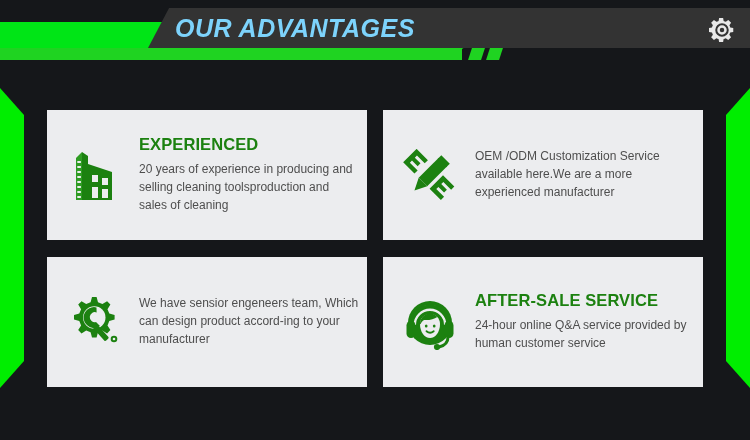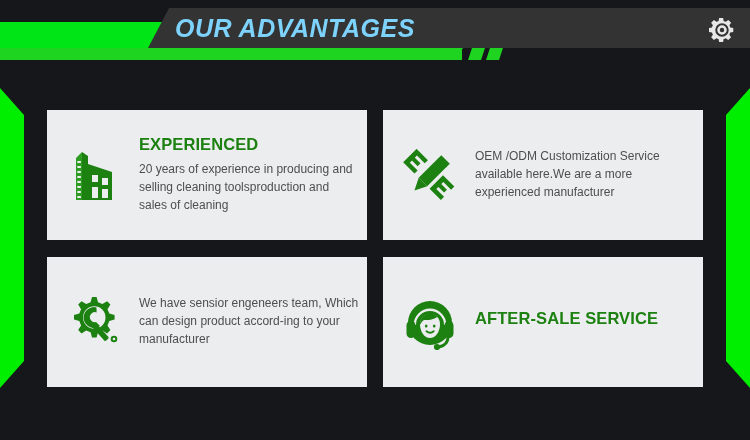--- a/index.html
+++ b/index.html
@@ -344,17 +344,18 @@
 
           <rect x="4.5" y="27" width="9" height="17" rx="4.5" fill="#1c8110"></rect>
           <rect x="42.5" y="27" width="9" height="17" rx="4.5" fill="#1c8110"></rect>
 
           <path fill="none" stroke="#1c8110" stroke-width="3" stroke-linecap="round" d="M46 43 q0 8 -9 10"></path>
           <circle cx="35" cy="53" r="3.1" fill="#1c8110"></circle>
         </svg>
       </div>
       <div class="card-body">
         <div class="card-title">AFTER-SALE SERVICE</div>
+        <div class="card-desc">24-hour online Q&amp;A service provided by human customer service</div>
       </div>
     </div>
 
   </div>
 </div>
 
 </body></html>

